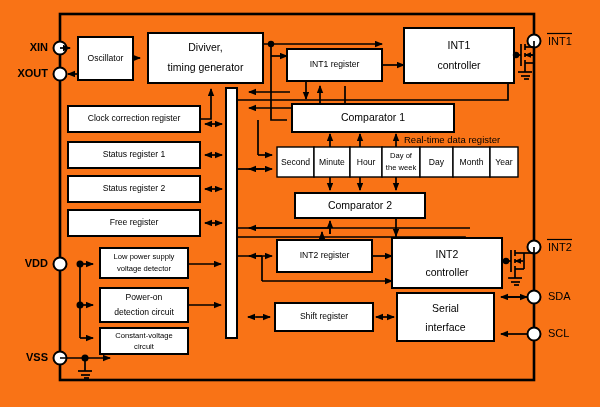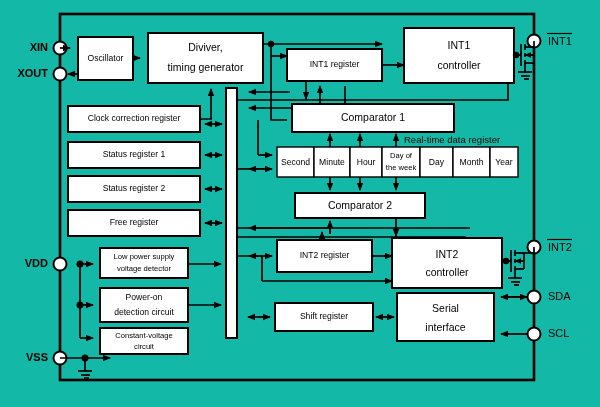--- a/index.html
+++ b/index.html
@@ -1,18 +1,18 @@
 <!DOCTYPE html>
 <html><head>
 <meta charset="utf-8">
 <style>
   html,body{margin:0;padding:0;background:#ffffff;}
   body{width:600px;height:407px;overflow:hidden;
        font-family:"Liberation Sans", sans-serif;}
-  #stage{position:relative;width:600px;height:407px;background:#14b8a6;}
+  #stage{position:relative;width:600px;height:407px;background:#f97316;}
   svg{position:absolute;left:0;top:0;}
   .blk{fill:#ffffff;stroke:#000000;stroke-width:2;}
   .cell{fill:#ffffff;stroke:#000000;stroke-width:1.4;}
   .chip{fill:none;stroke:#000000;stroke-width:2.6;}
   .bus{fill:#ffffff;stroke:#000000;stroke-width:2;}
   .wire{stroke:#000000;stroke-width:1.7;fill:none;}
   .pin{fill:#ffffff;stroke:#000000;stroke-width:2;}
   .dot{fill:#000000;}
   .lbl{font-family:"Liberation Sans", sans-serif;font-size:10.5px;fill:#000;
        text-anchor:middle;dominant-baseline:middle;}

